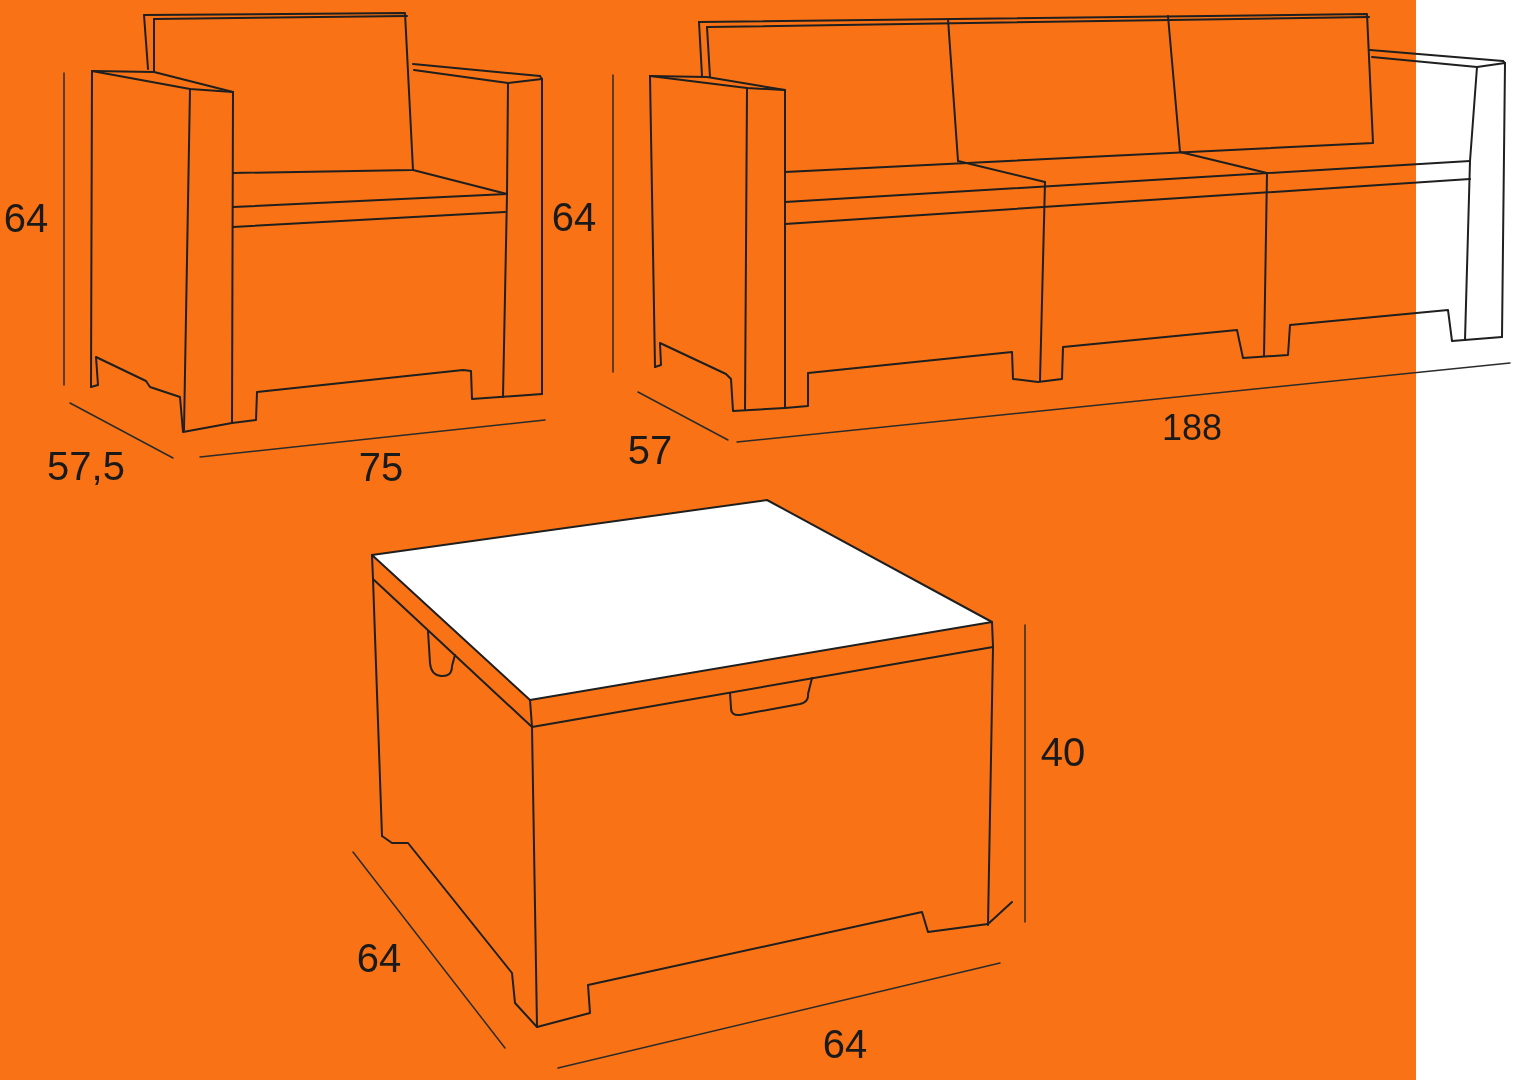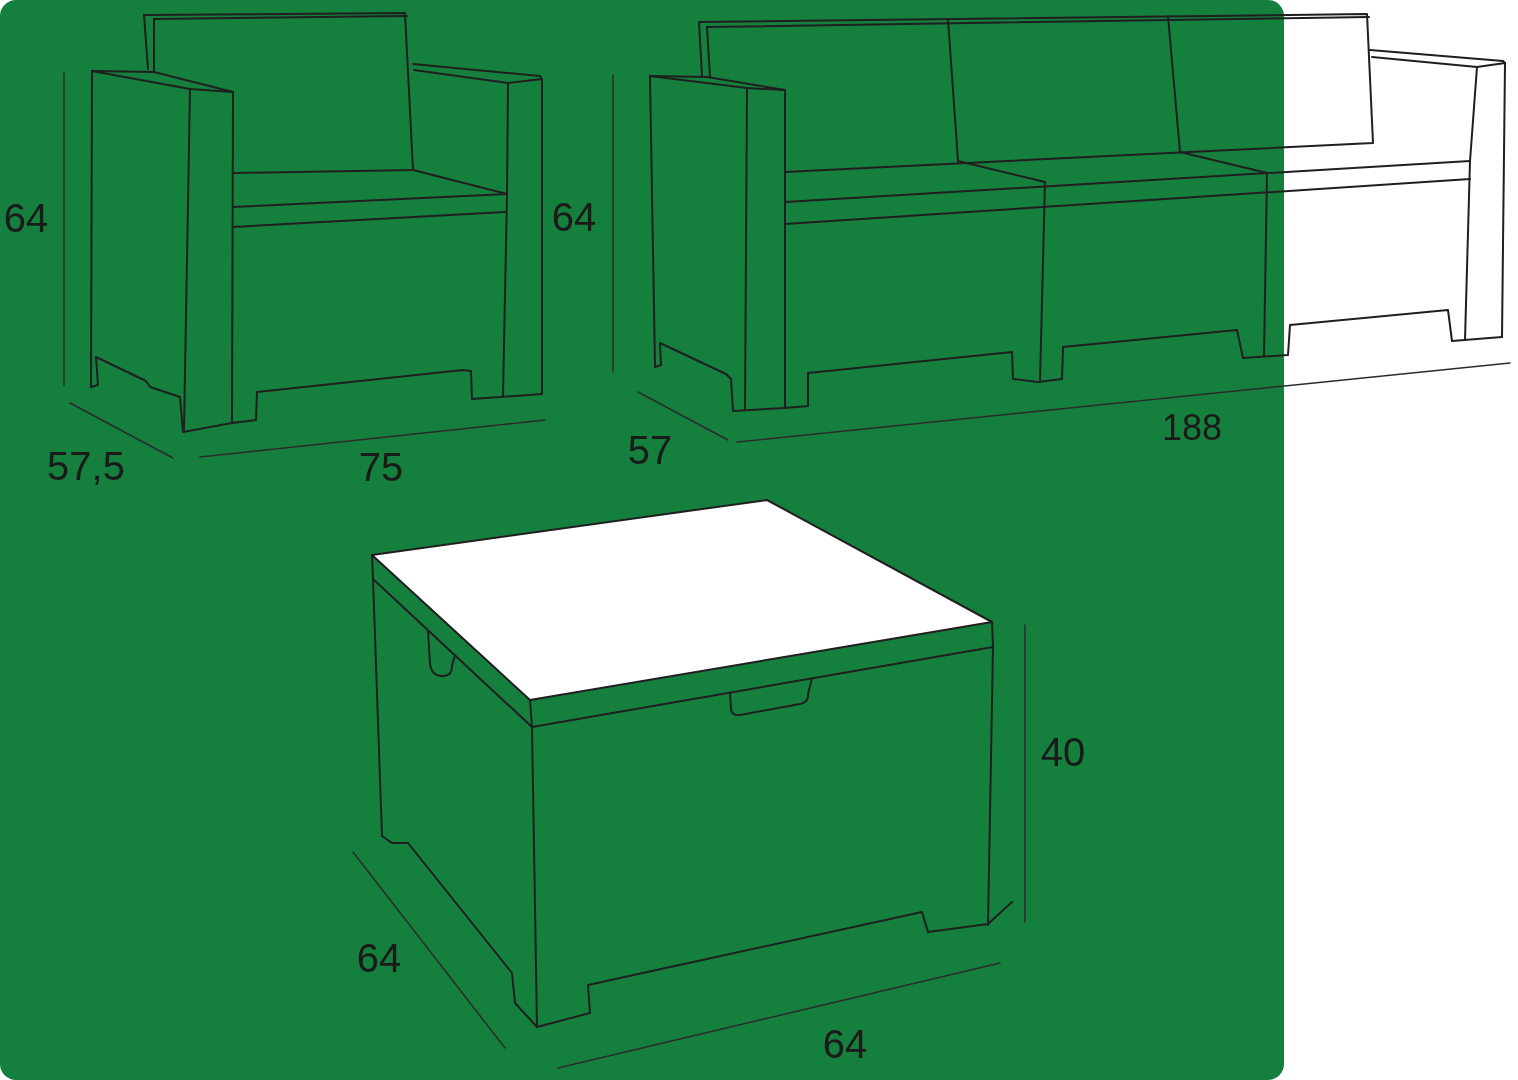--- a/index.html
+++ b/index.html
@@ -6,24 +6,23 @@
     margin: 0;
     padding: 0;
     background: #ffffff;
     width: 1518px;
     height: 1080px;
     overflow: hidden;
     font-family: "Liberation Sans", sans-serif;
   }
   .sheet {
     position: relative;
-    width: 1284px;
+    width: 1416px;
     height: 1080px;
-    background: #15803d;
-    border-radius: 16px;
+    background: #f97316;
   }
   svg { display: block; }
   .outline {
     fill: none;
     stroke: #1f1f1f;
     stroke-width: 2;
     stroke-linejoin: round;
     stroke-linecap: round;
   }
   .face {

